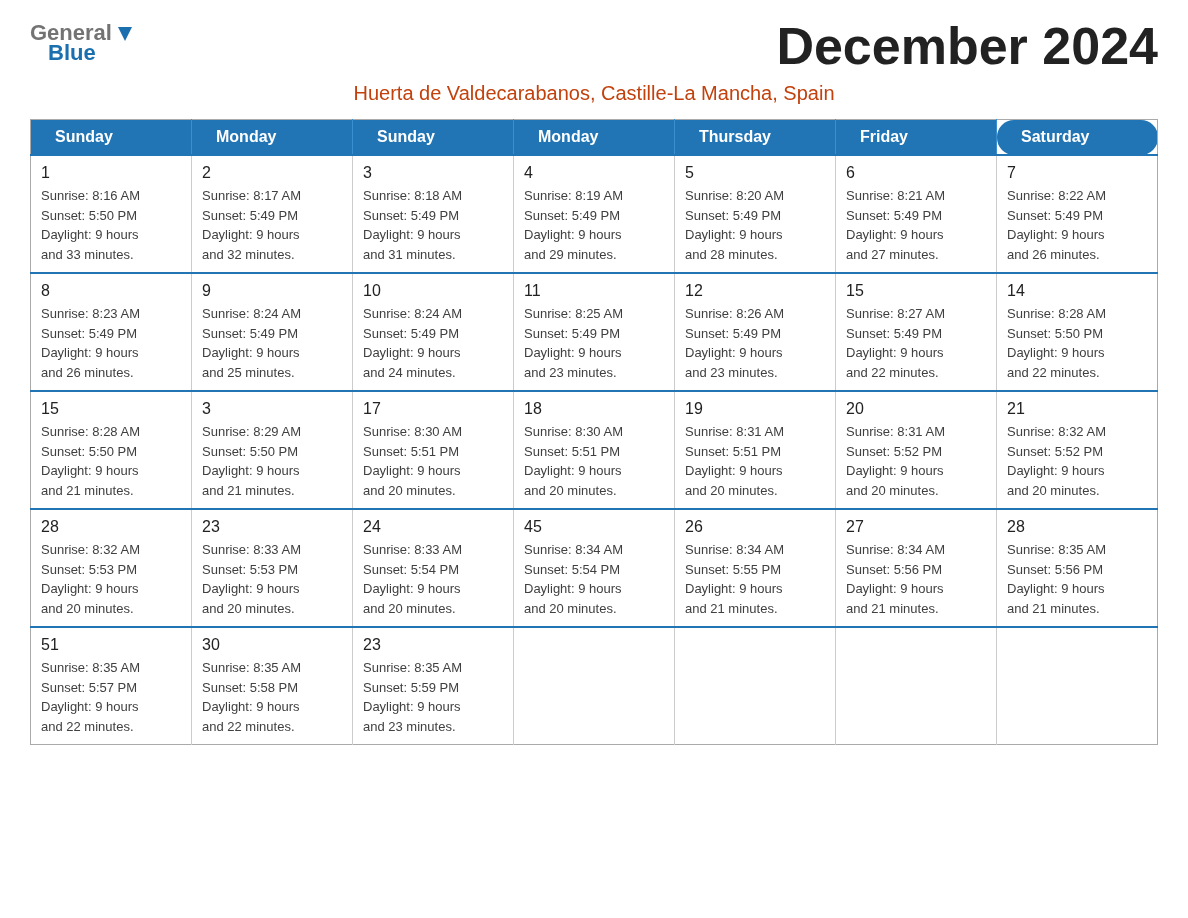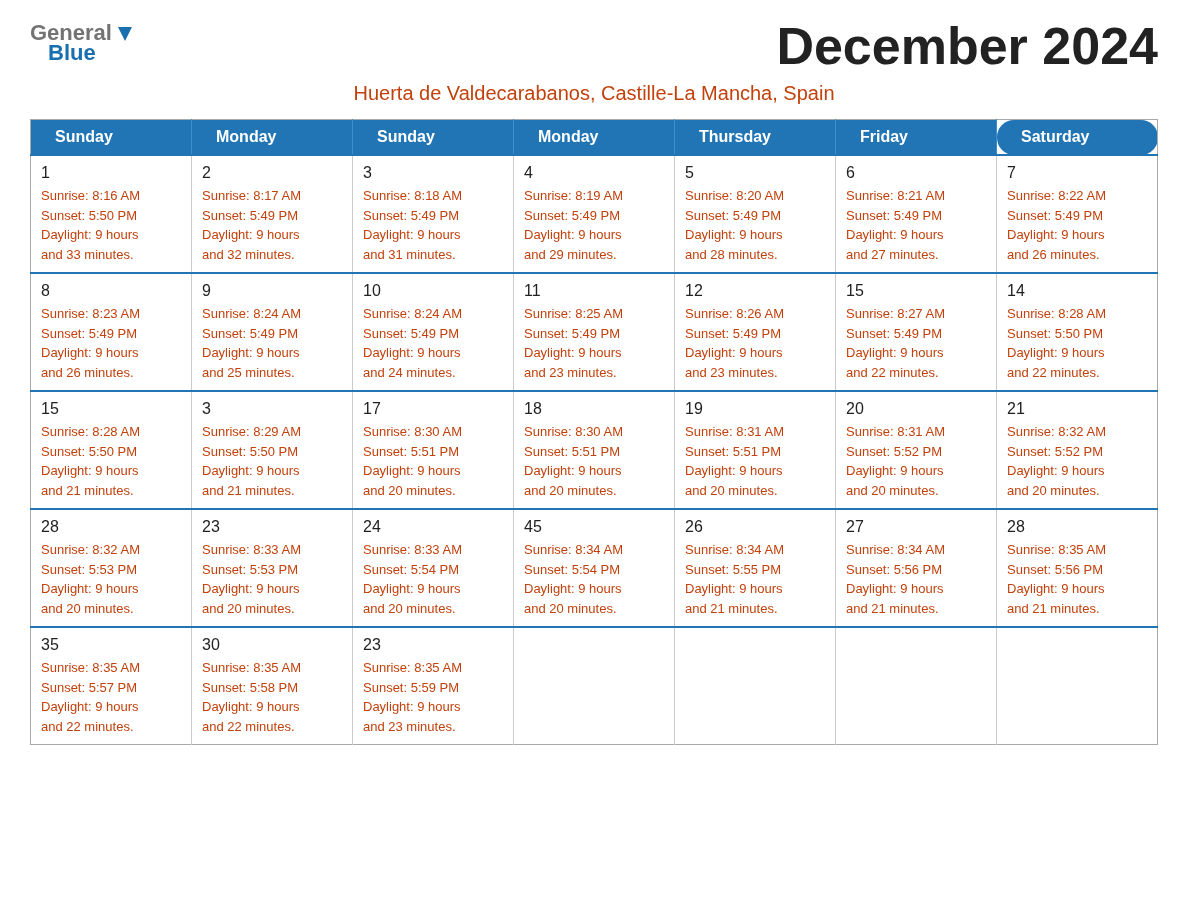--- a/index.html
+++ b/index.html
@@ -80,21 +80,21 @@
     }
     .day-number {
       font-size: 16px;
       font-weight: normal;
       color: #222;
       display: block;
       margin-bottom: 4px;
     }
     .day-info {
       font-size: 13px;
-      color: #c2410c;
+      color: #404040;
       line-height: 1.5;
     }
     .empty-cell {
       background: #fff;
     }
   </style>
 </head>
 <body>
 
 <div class="header-area">
@@ -384,21 +384,21 @@
         <div class="day-info">
           Sunrise: 8:35 AM<br>
           Sunset: 5:56 PM<br>
           Daylight: 9 hours<br>
           and 21 minutes.
         </div>
         </td>
       </tr>
       <tr>
         <td>
-          <span class="day-number">35</span>
+          <span class="day-number">51</span>
         <div class="day-info">
           Sunrise: 8:35 AM<br>
           Sunset: 5:57 PM<br>
           Daylight: 9 hours<br>
           and 22 minutes.
         </div>
         </td>
         <td>
           <span class="day-number">30</span>
         <div class="day-info">

